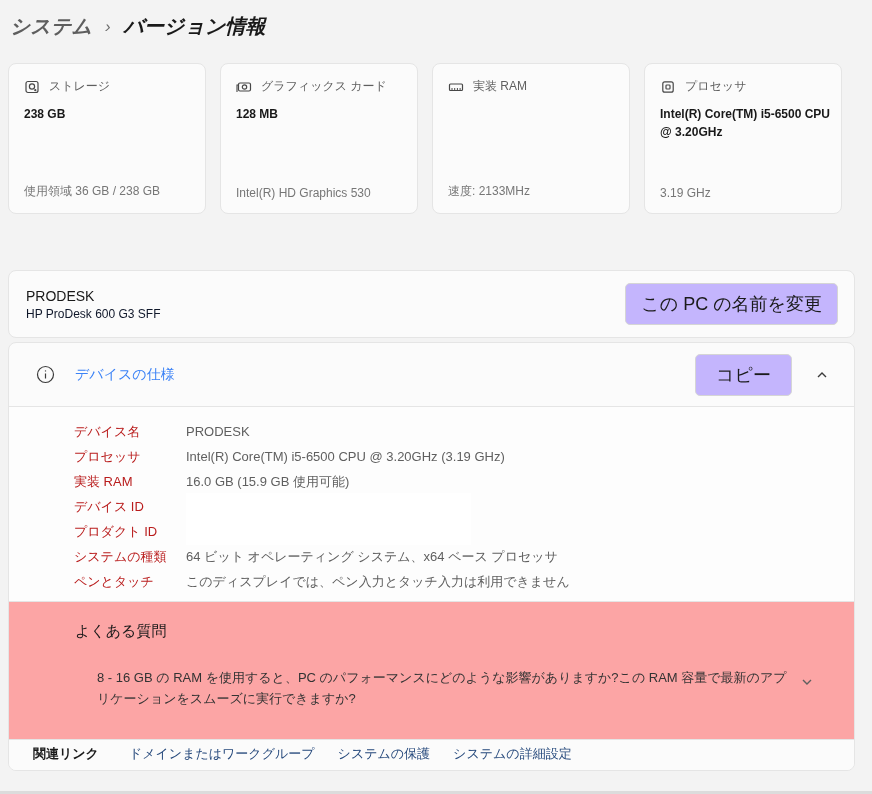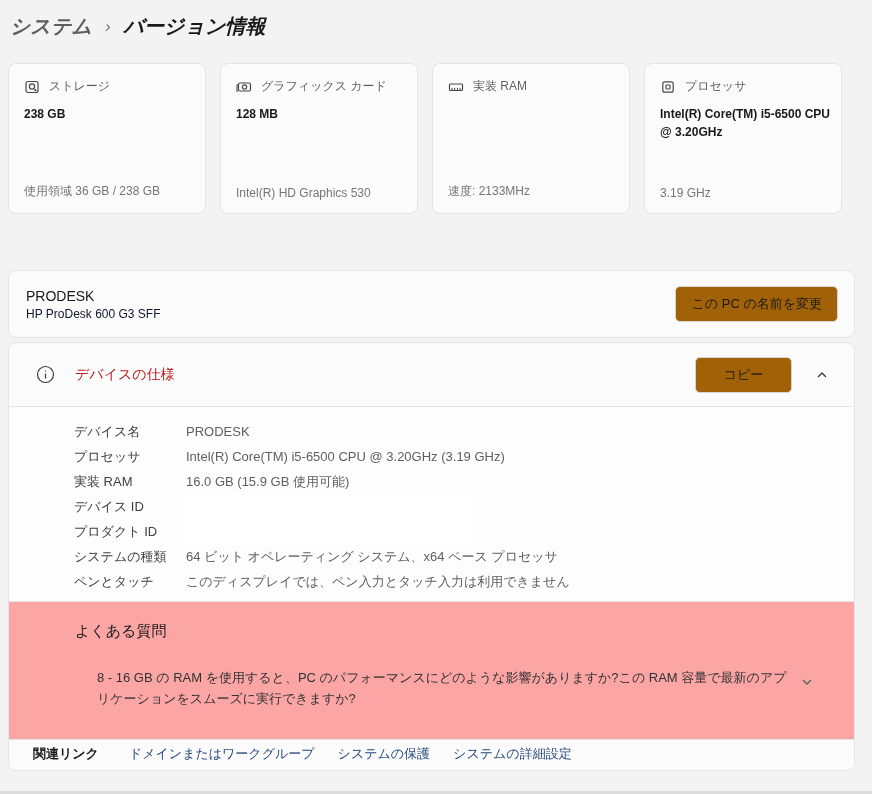--- a/index.html
+++ b/index.html
@@ -41,41 +41,41 @@
     background: #fbfbfb;
     border: 1px solid #e5e5e5;
     border-radius: 8px;
   }
 
   
   .device-panel { top: 270px; height: 68px; display: flex; align-items: center; padding: 0 16px 0 17px; }
   .device-name { font-size: 14px; color: #191919; }
   .device-model { font-size: 12px; color: #0f172a; margin-top: 3px; }
   .btn {
-    background: #a16207;
+    background: #c4b5fd;
     border: 1px solid #d5d5d5;
     border-radius: 5px;
     font-family: "Liberation Sans", sans-serif;
-    font-size: 13px;
+    font-size: 18px;
     color: #1b1b1b;
     cursor: pointer;
   }
   .rename-btn { margin-left: auto; padding: 8px 15px; }
 
   
   .specs-panel { top: 342px; height: 429px; display: flex; flex-direction: column; overflow: hidden; }
   .specs-header { height: 63px; flex: none; display: flex; align-items: center; padding: 0 18px 0 27px; }
-  .specs-title { font-size: 14px; color: #b91c1c; margin-left: 20px; }
+  .specs-title { font-size: 14px; color: #3b82f6; margin-left: 20px; }
   .copy-btn { margin-left: auto; width: 97px; padding: 8px 4px; text-align: center; }
   .expander-toggle { margin-left: 16px; width: 28px; height: 28px; border: none; background: transparent; cursor: pointer; display: flex; align-items: center; justify-content: center; border-radius: 4px; }
   .divider { height: 1px; flex: none; background: #e5e5e5; }
 
   .spec-table { flex: none; height: 194px; background: #fdfdfd; padding: 12px 0 0 65px; }
   .spec-row { display: flex; height: 25px; line-height: 25px; font-size: 13px; }
-  .spec-label { width: 112px; flex: none; color: #404040; }
+  .spec-label { width: 112px; flex: none; color: #b91c1c; }
   .spec-value { color: #5f5f5f; }
   .spec-value.redacted { width: 285px; height: 27px; margin-top: -1px; background: #ffffff; }
 
   .faq { flex: none; height: 137px; background: #fca5a5; padding: 20px 16px 0 66px; }
   .faq-title { font-size: 15px; color: #191919; }
   .faq-row { display: flex; align-items: flex-start; margin-top: 26px; }
   .faq-question { font-size: 13px; color: #333333; line-height: 21px; max-width: 692px; margin-left: 22px; }
   .faq-chevron { margin-left: auto; margin-right: 24px; margin-top: 8px; background: transparent; border: none; cursor: pointer; }
 
   .related { flex: 1; display: flex; align-items: center; padding: 0 16px 2px 24px; background: #fbfbfb; }

